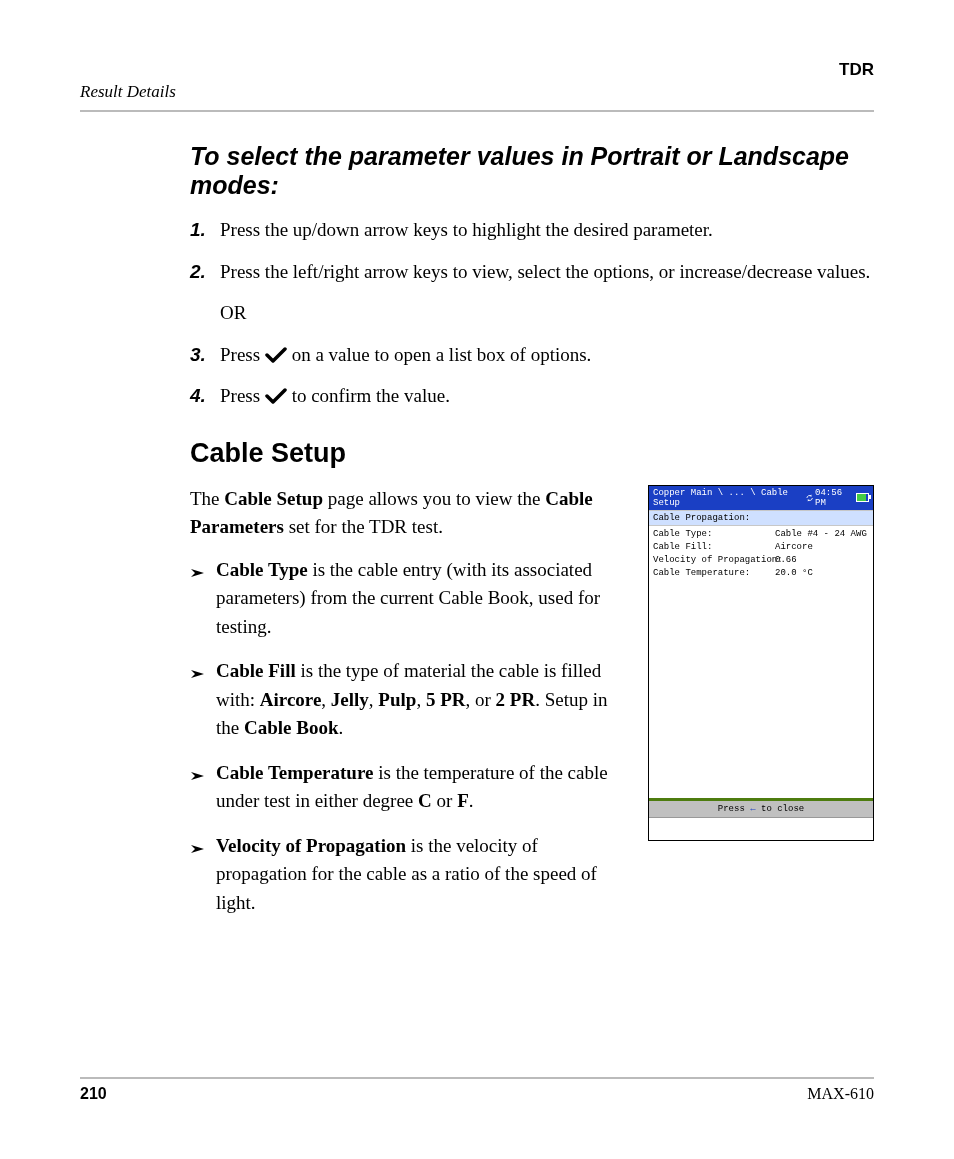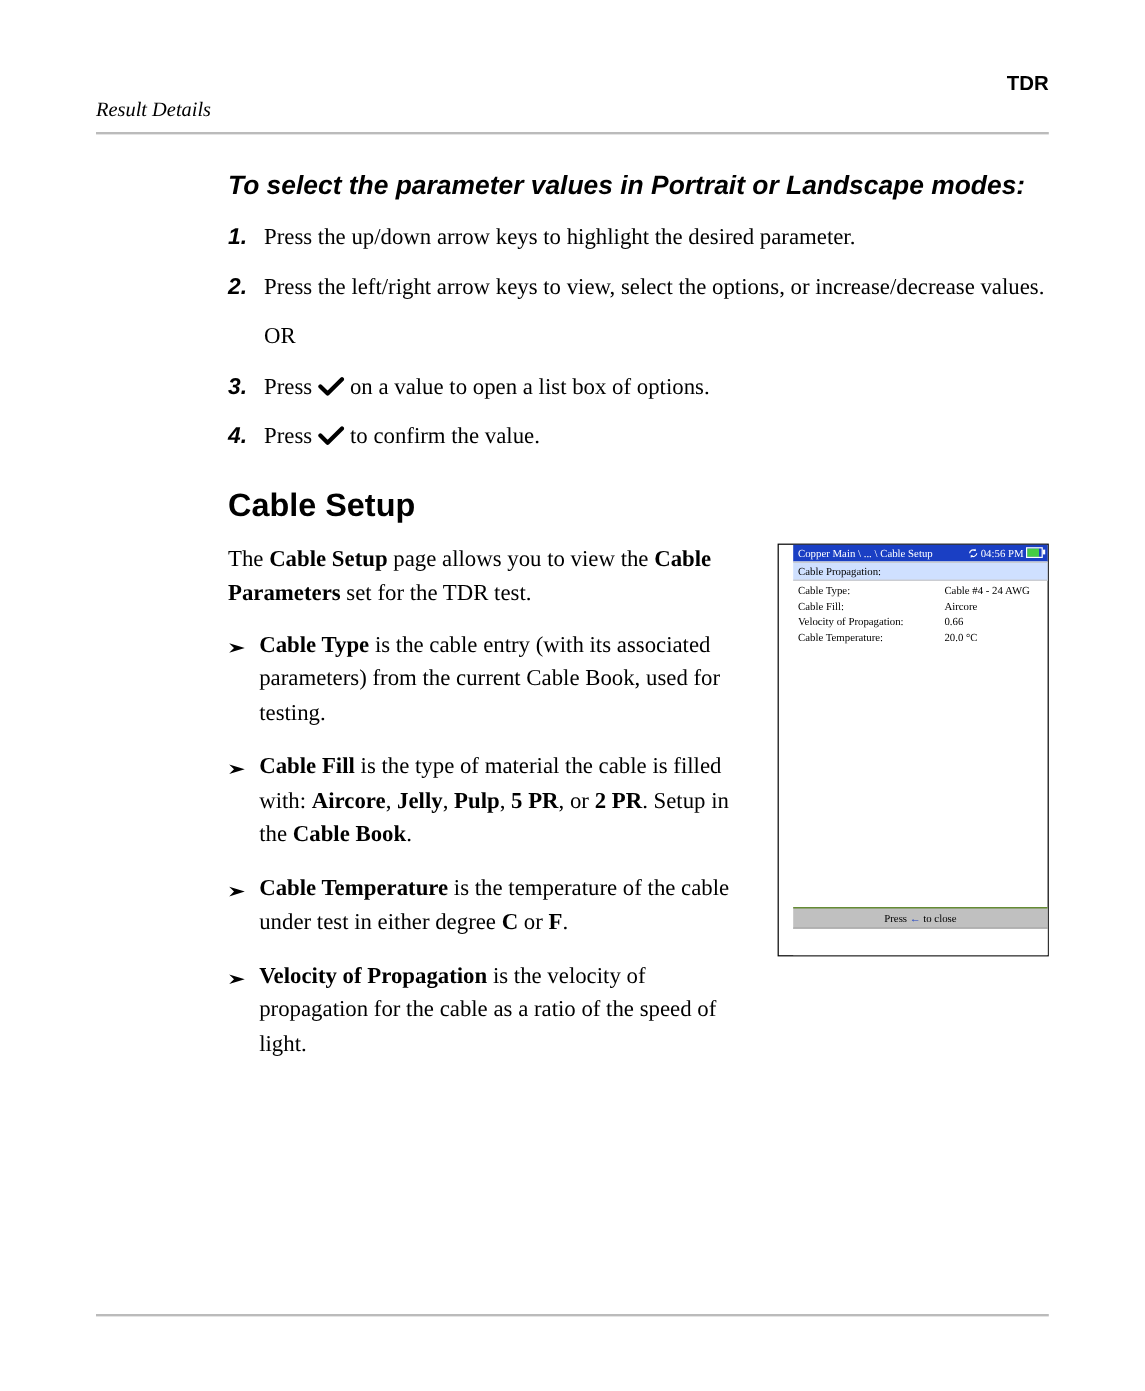--- a/index.html
+++ b/index.html
@@ -35,21 +35,21 @@
     border-top: 2px solid #bbb;
     margin: 8px 0 30px 0;
   }
   .indent-block {
     margin-left: 110px;
   }
   .lead-in {
     font-family: Arial, Helvetica, sans-serif;
     font-weight: bold;
     font-style: italic;
-    font-size: 22px;
+    font-size: 25px;
     margin-bottom: 16px;
   }
   ol.steps {
     list-style: none;
     padding: 0;
     margin: 0 0 28px 0;
   }
   ol.steps > li {
     display: flex;
     align-items: flex-start;
@@ -107,26 +107,25 @@
     width: 26px;
     margin-top: 4px;
   }
   .arrow-body { flex: 1; }
   .bold { font-weight: bold; }
 
   
   .device {
     width: 226px;
     border: 1px solid #000;
-    font-family: Liberation Serif, serif;
+    font-family: Liberation Mono, monospace;
     font-size: 9px;
     flex-shrink: 0;
     box-sizing: border-box;
     background: #fff;
-    padding-left: 12px;
   }
   .dev-titlebar {
     background: #1a3fc4;
     color: #fff;
     padding: 2px 4px;
     display: flex;
     justify-content: space-between;
     align-items: center;
     font-size: 9px;
   }
@@ -161,21 +160,21 @@
   }
   .dev-row .lbl { width: 122px; }
   .dev-blank {
     height: 218px;
   }
   .dev-footer {
     background: #c0c0c0;
     text-align: center;
     padding: 3px 0;
     font-size: 9px;
-    border-top: 1px solid #4d7c0f;
+    border-top: 3px solid #4d7c0f;
     border-bottom: 1px solid #999;
   }
   .dev-footer .back-icon {
     color: #1a3fc4;
     font-weight: bold;
   }
   .dev-gap { height: 22px; background: #fff; }
 
   .page-footer {
     position: absolute;
@@ -318,15 +317,19 @@
           <span>Press </span><span class="back-icon">←</span><span> to close</span>
         </div>
         <div class="dev-gap"></div>
       </div>
     </div>
 
   </div>
 
   <div class="page-footer">
     <hr class="foot-rule">
+    <div class="foot-row">
+      <span class="foot-page">210</span>
+      <span>MAX-610</span>
+    </div>
   </div>
 
 </div>
 
 </body></html>

